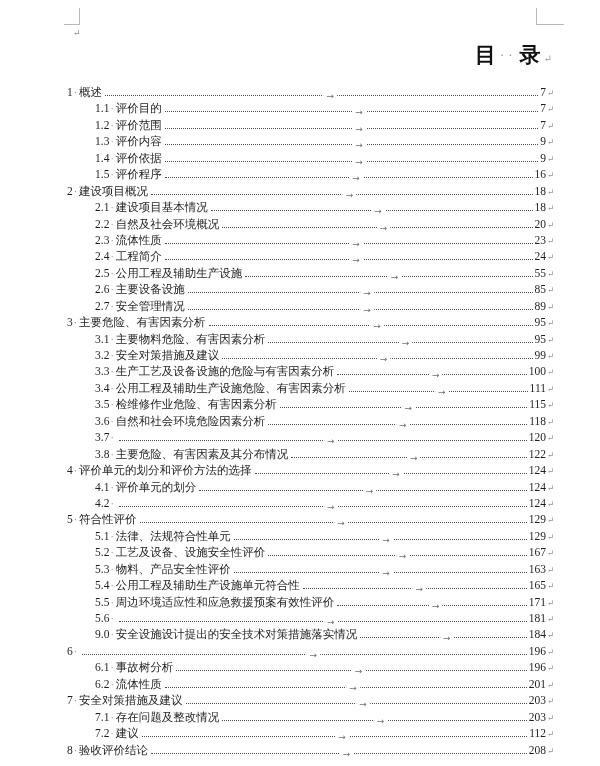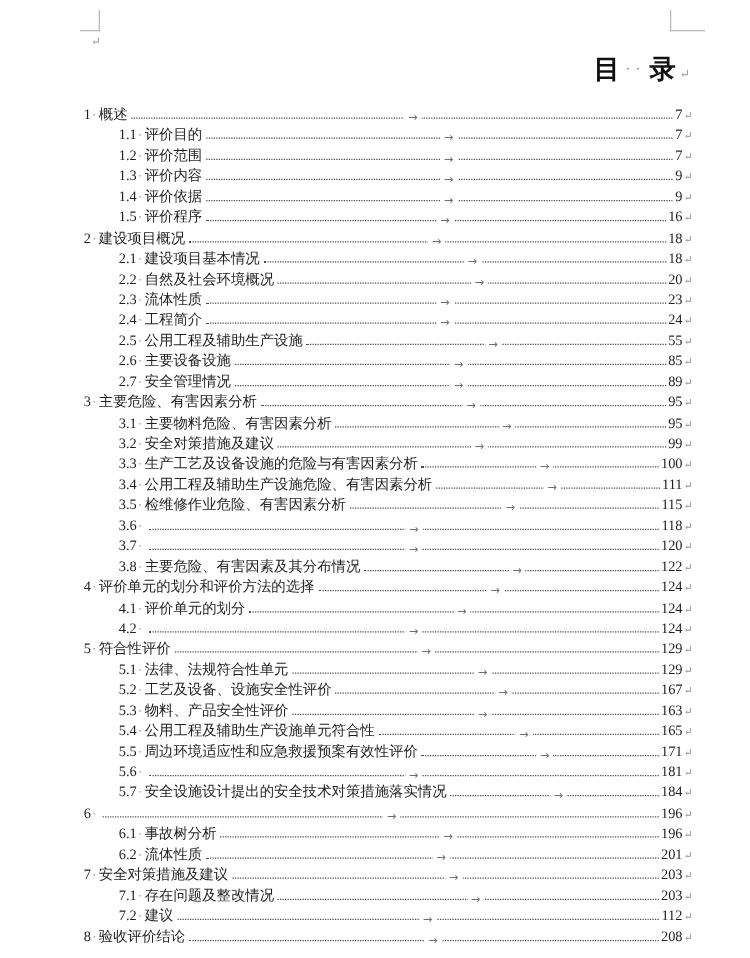--- a/index.html
+++ b/index.html
@@ -260,20 +260,21 @@
       <span class="entry-title">检维修作业危险、有害因素分析</span>
       <span class="leader">
           <span class="tab-mark">→</span>
         </span>
       <span class="page-num">115</span>
       <span class="para-mark">↵</span>
     </div>
       <div class="row level-2">
       <span class="num">3.6</span>
       <span class="space-mark">·</span>
+      <span class="entry-title">自然和社会环境危险因素分析</span>
       <span class="leader">
           <span class="tab-mark">→</span>
         </span>
       <span class="page-num">118</span>
       <span class="para-mark">↵</span>
     </div>
       <div class="row level-2">
       <span class="num">3.7</span>
       <span class="space-mark">·</span>
       <span class="leader">
@@ -384,21 +385,21 @@
       <div class="row level-2">
       <span class="num">5.6</span>
       <span class="space-mark">·</span>
       <span class="leader">
           <span class="tab-mark">→</span>
         </span>
       <span class="page-num">181</span>
       <span class="para-mark">↵</span>
     </div>
       <div class="row level-2">
-      <span class="num">5.7</span>
+      <span class="num">9.0</span>
       <span class="space-mark">·</span>
       <span class="entry-title">安全设施设计提出的安全技术对策措施落实情况</span>
       <span class="leader">
           <span class="tab-mark">→</span>
         </span>
       <span class="page-num">184</span>
       <span class="para-mark">↵</span>
     </div>
       <div class="row level-1">
       <span class="num">6</span>

